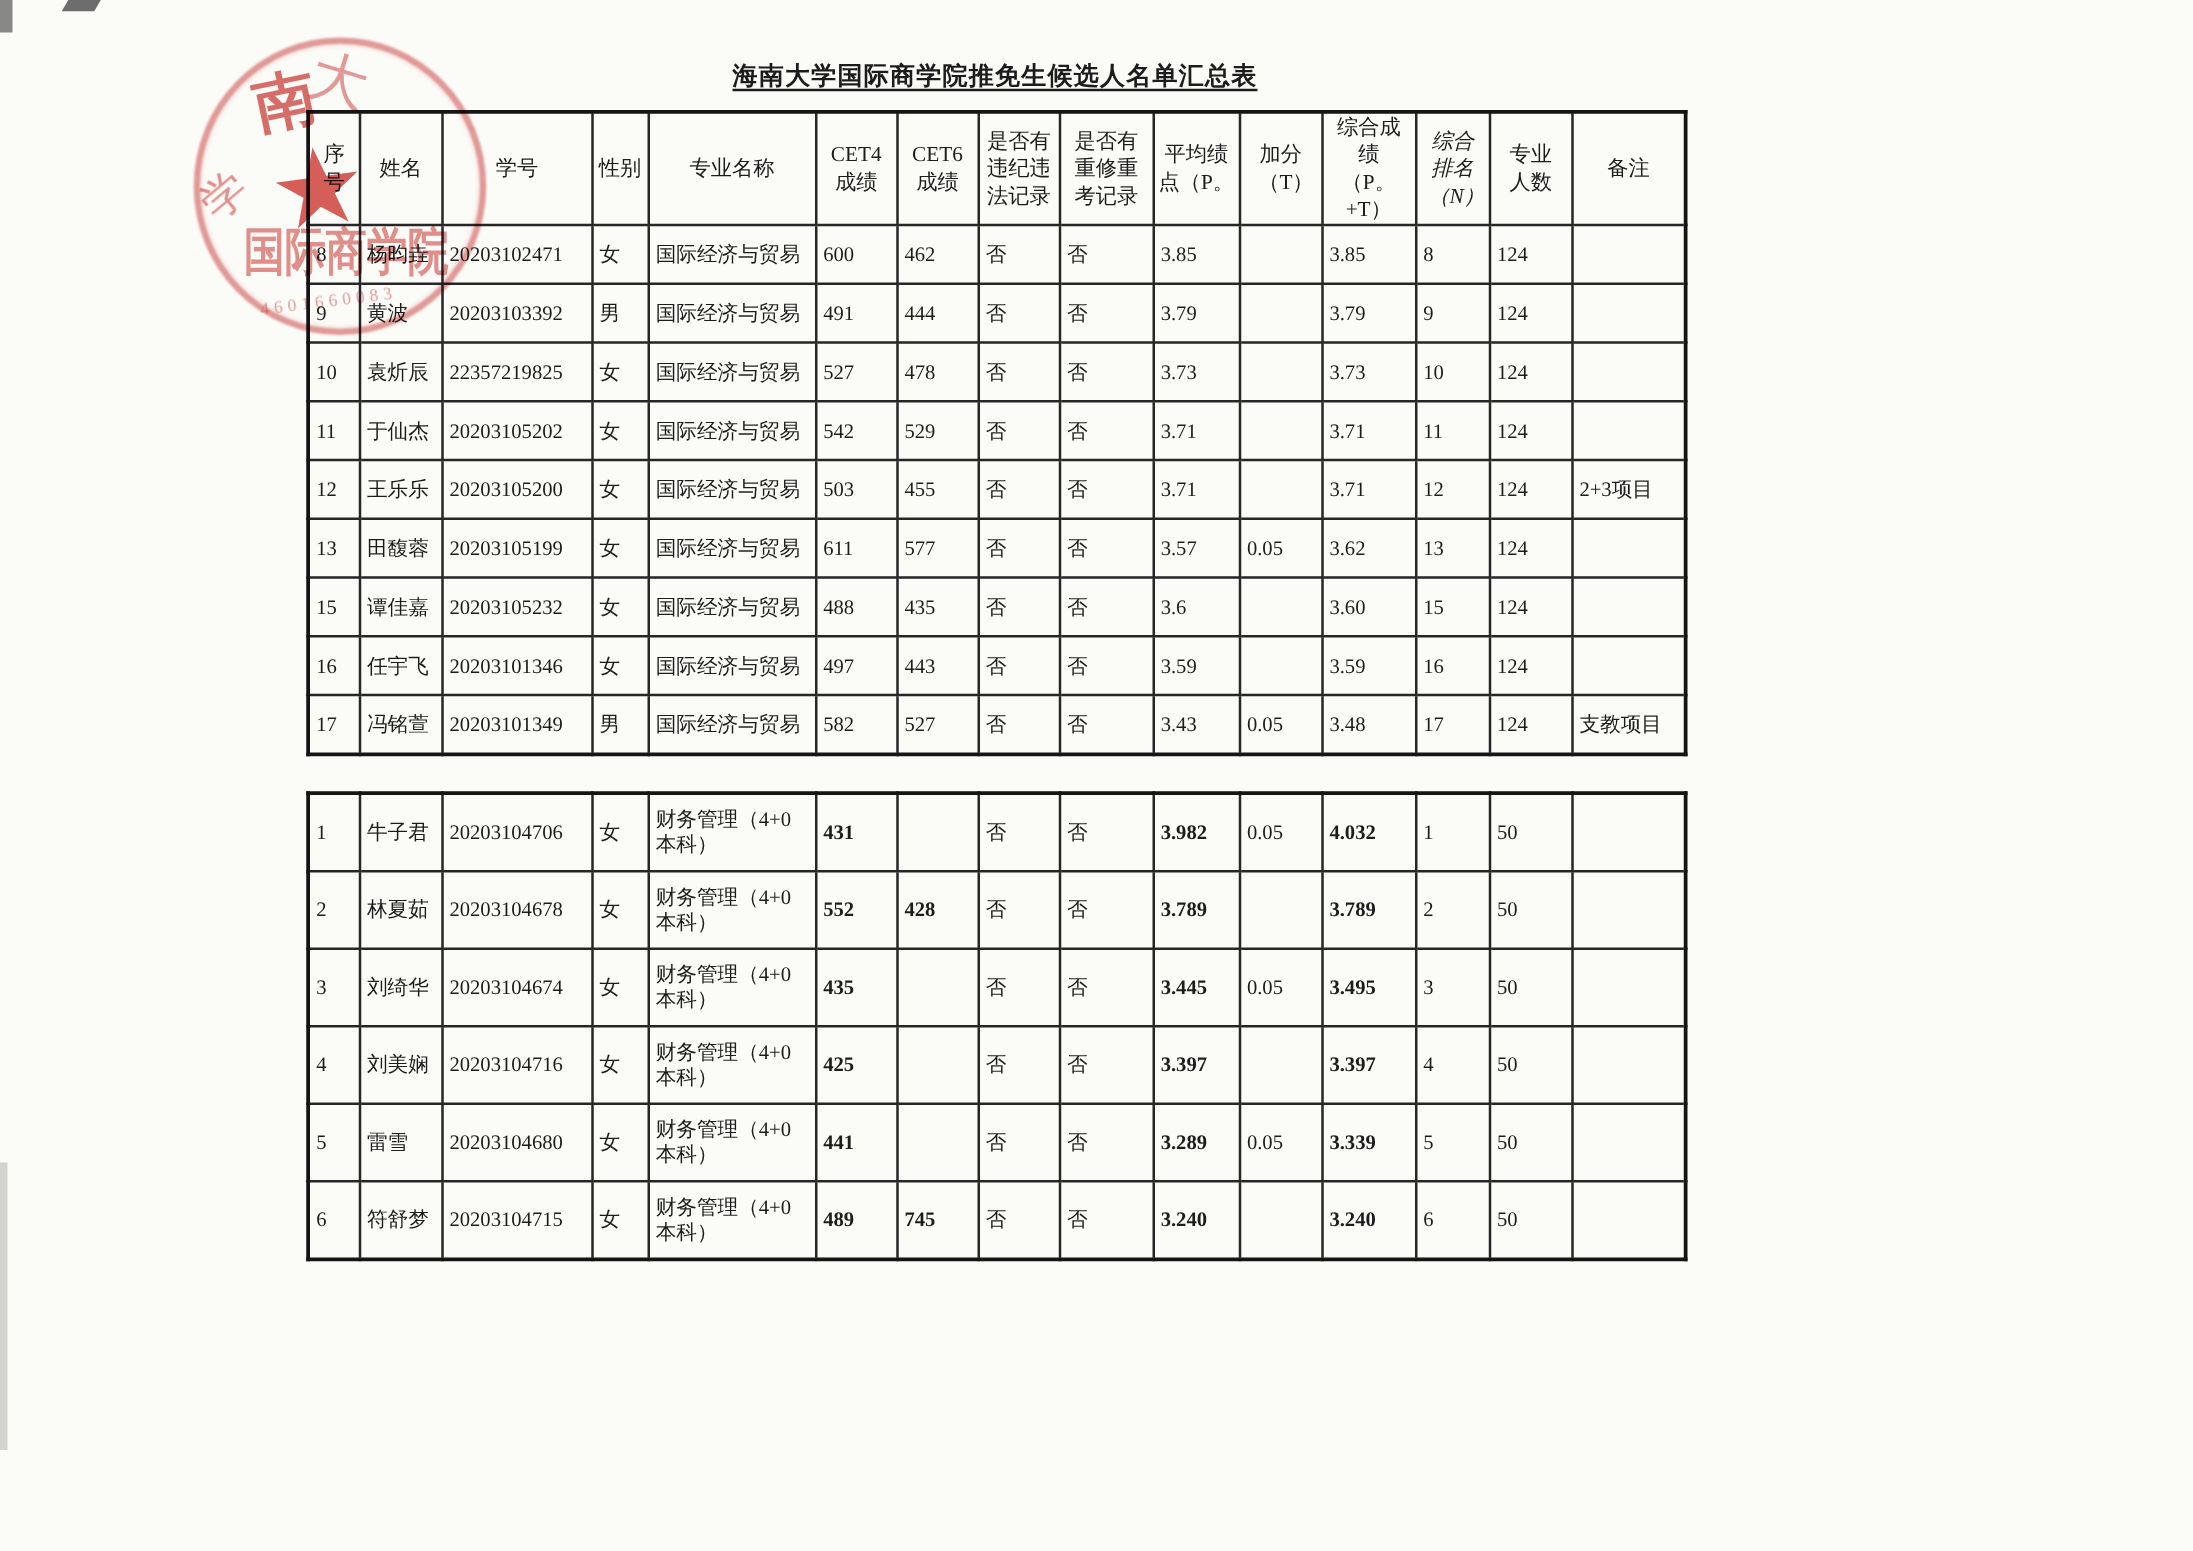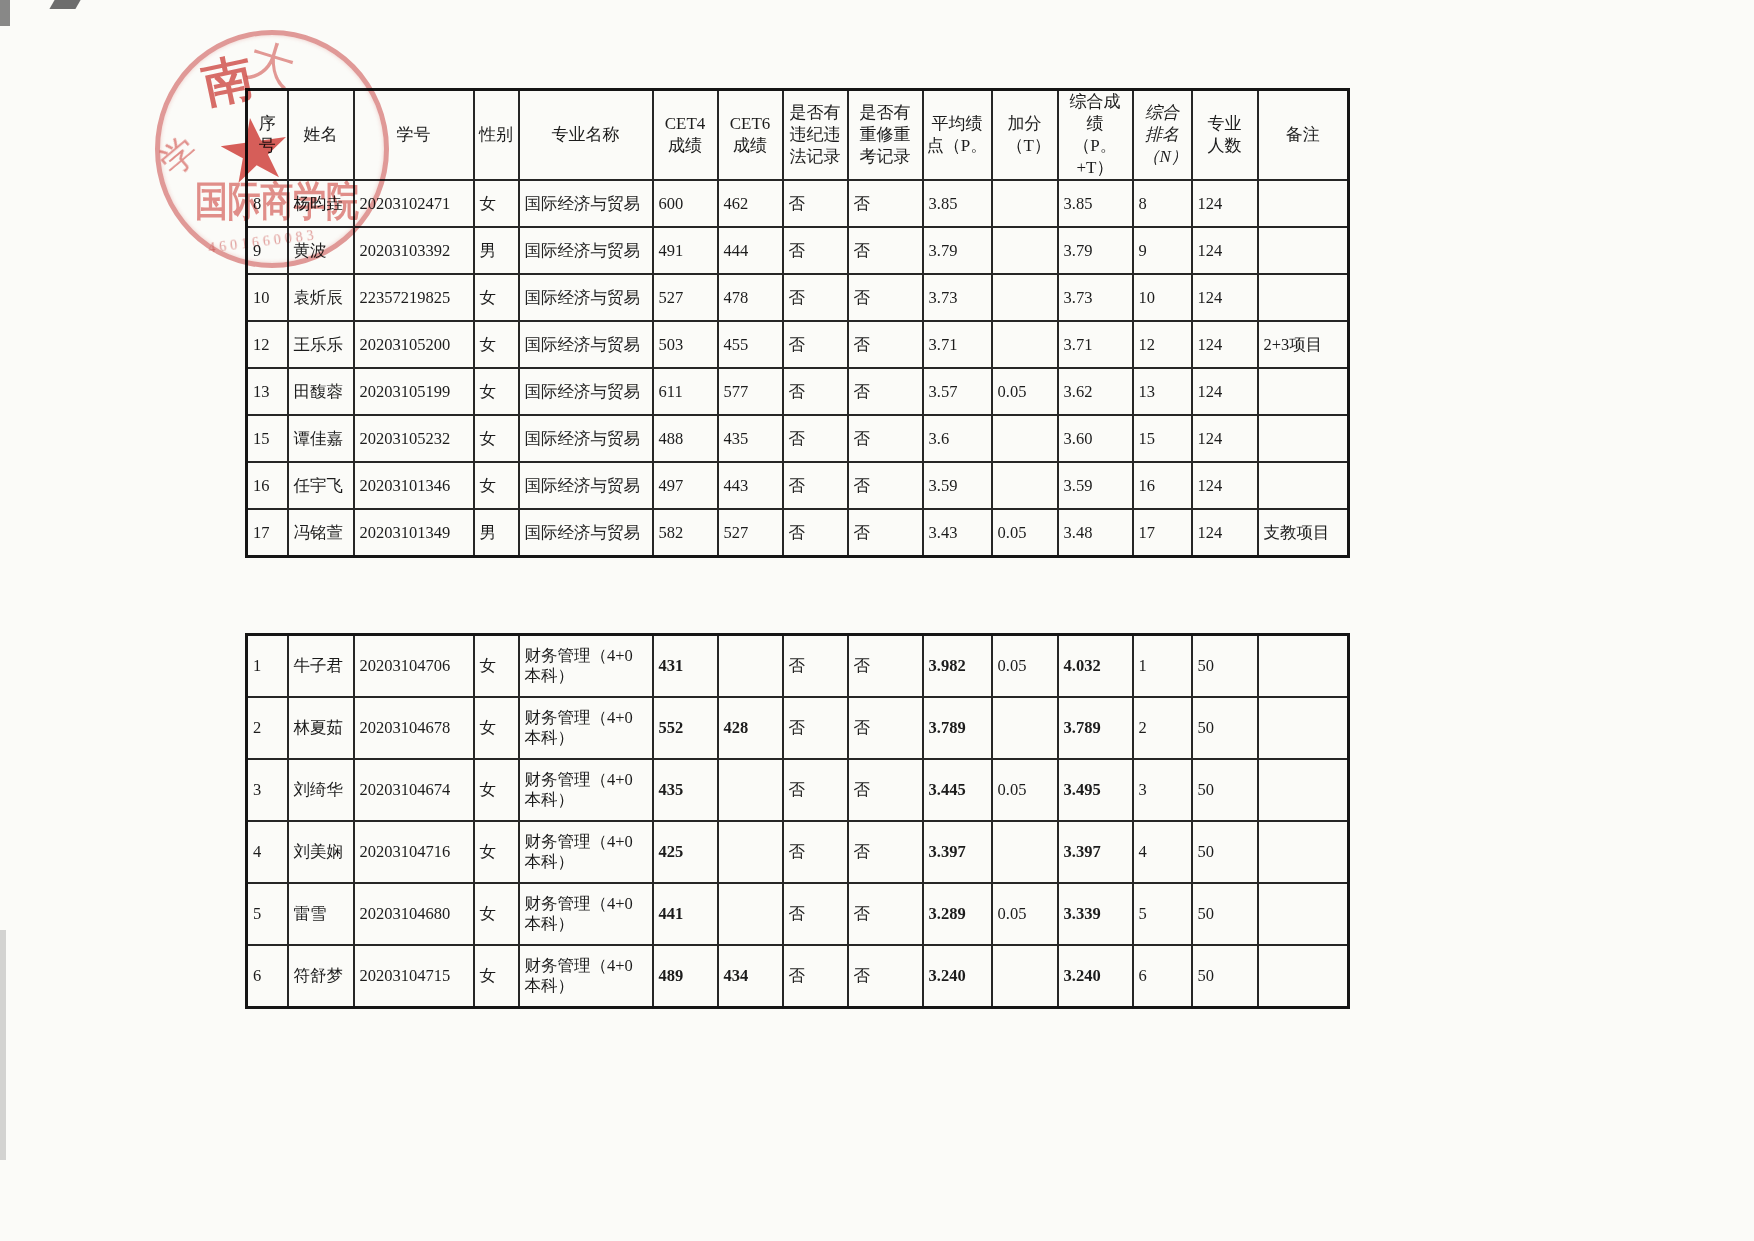--- a/index.html
+++ b/index.html
@@ -87,20 +87,21 @@
 </style>
 </head>
 <body>
 
 <div class="page">
 
   <div class="corner-mark"></div>
   <div class="corner-dot"></div>
   <div class="edge-smudge"></div>
 
+  <h1 class="title">海南大学国际商学院推免生候选人名单汇总表</h1>
 
   <table class="t t1">
       <colgroup>
         <col style="width: 41px;">
         <col style="width: 66px;">
         <col style="width: 120px;">
         <col style="width: 45px;">
         <col style="width: 134px;">
         <col style="width: 65px;">
         <col style="width: 65px;">
@@ -178,20 +179,37 @@
           <td>否</td>
           <td>否</td>
           <td>3.73</td>
           <td></td>
           <td>3.73</td>
           <td>10</td>
           <td>124</td>
           <td></td>
         </tr>
         <tr>
+          <td>11</td>
+          <td>于仙杰</td>
+          <td>20203105202</td>
+          <td>女</td>
+          <td>国际经济与贸易</td>
+          <td>542</td>
+          <td>529</td>
+          <td>否</td>
+          <td>否</td>
+          <td>3.71</td>
+          <td></td>
+          <td>3.71</td>
+          <td>11</td>
+          <td>124</td>
+          <td></td>
+        </tr>
+        <tr>
           <td>12</td>
           <td>王乐乐</td>
           <td>20203105200</td>
           <td>女</td>
           <td>国际经济与贸易</td>
           <td>503</td>
           <td>455</td>
           <td>否</td>
           <td>否</td>
           <td>3.71</td>
@@ -376,21 +394,21 @@
           <td>50</td>
           <td></td>
         </tr>
         <tr>
           <td>6</td>
           <td>符舒梦</td>
           <td>20203104715</td>
           <td>女</td>
           <td>财务管理（4+0本科）</td>
           <td>489</td>
-          <td>434</td>
+          <td>745</td>
           <td>否</td>
           <td>否</td>
           <td>3.240</td>
           <td></td>
           <td>3.240</td>
           <td>6</td>
           <td>50</td>
           <td></td>
         </tr>
       </tbody>

